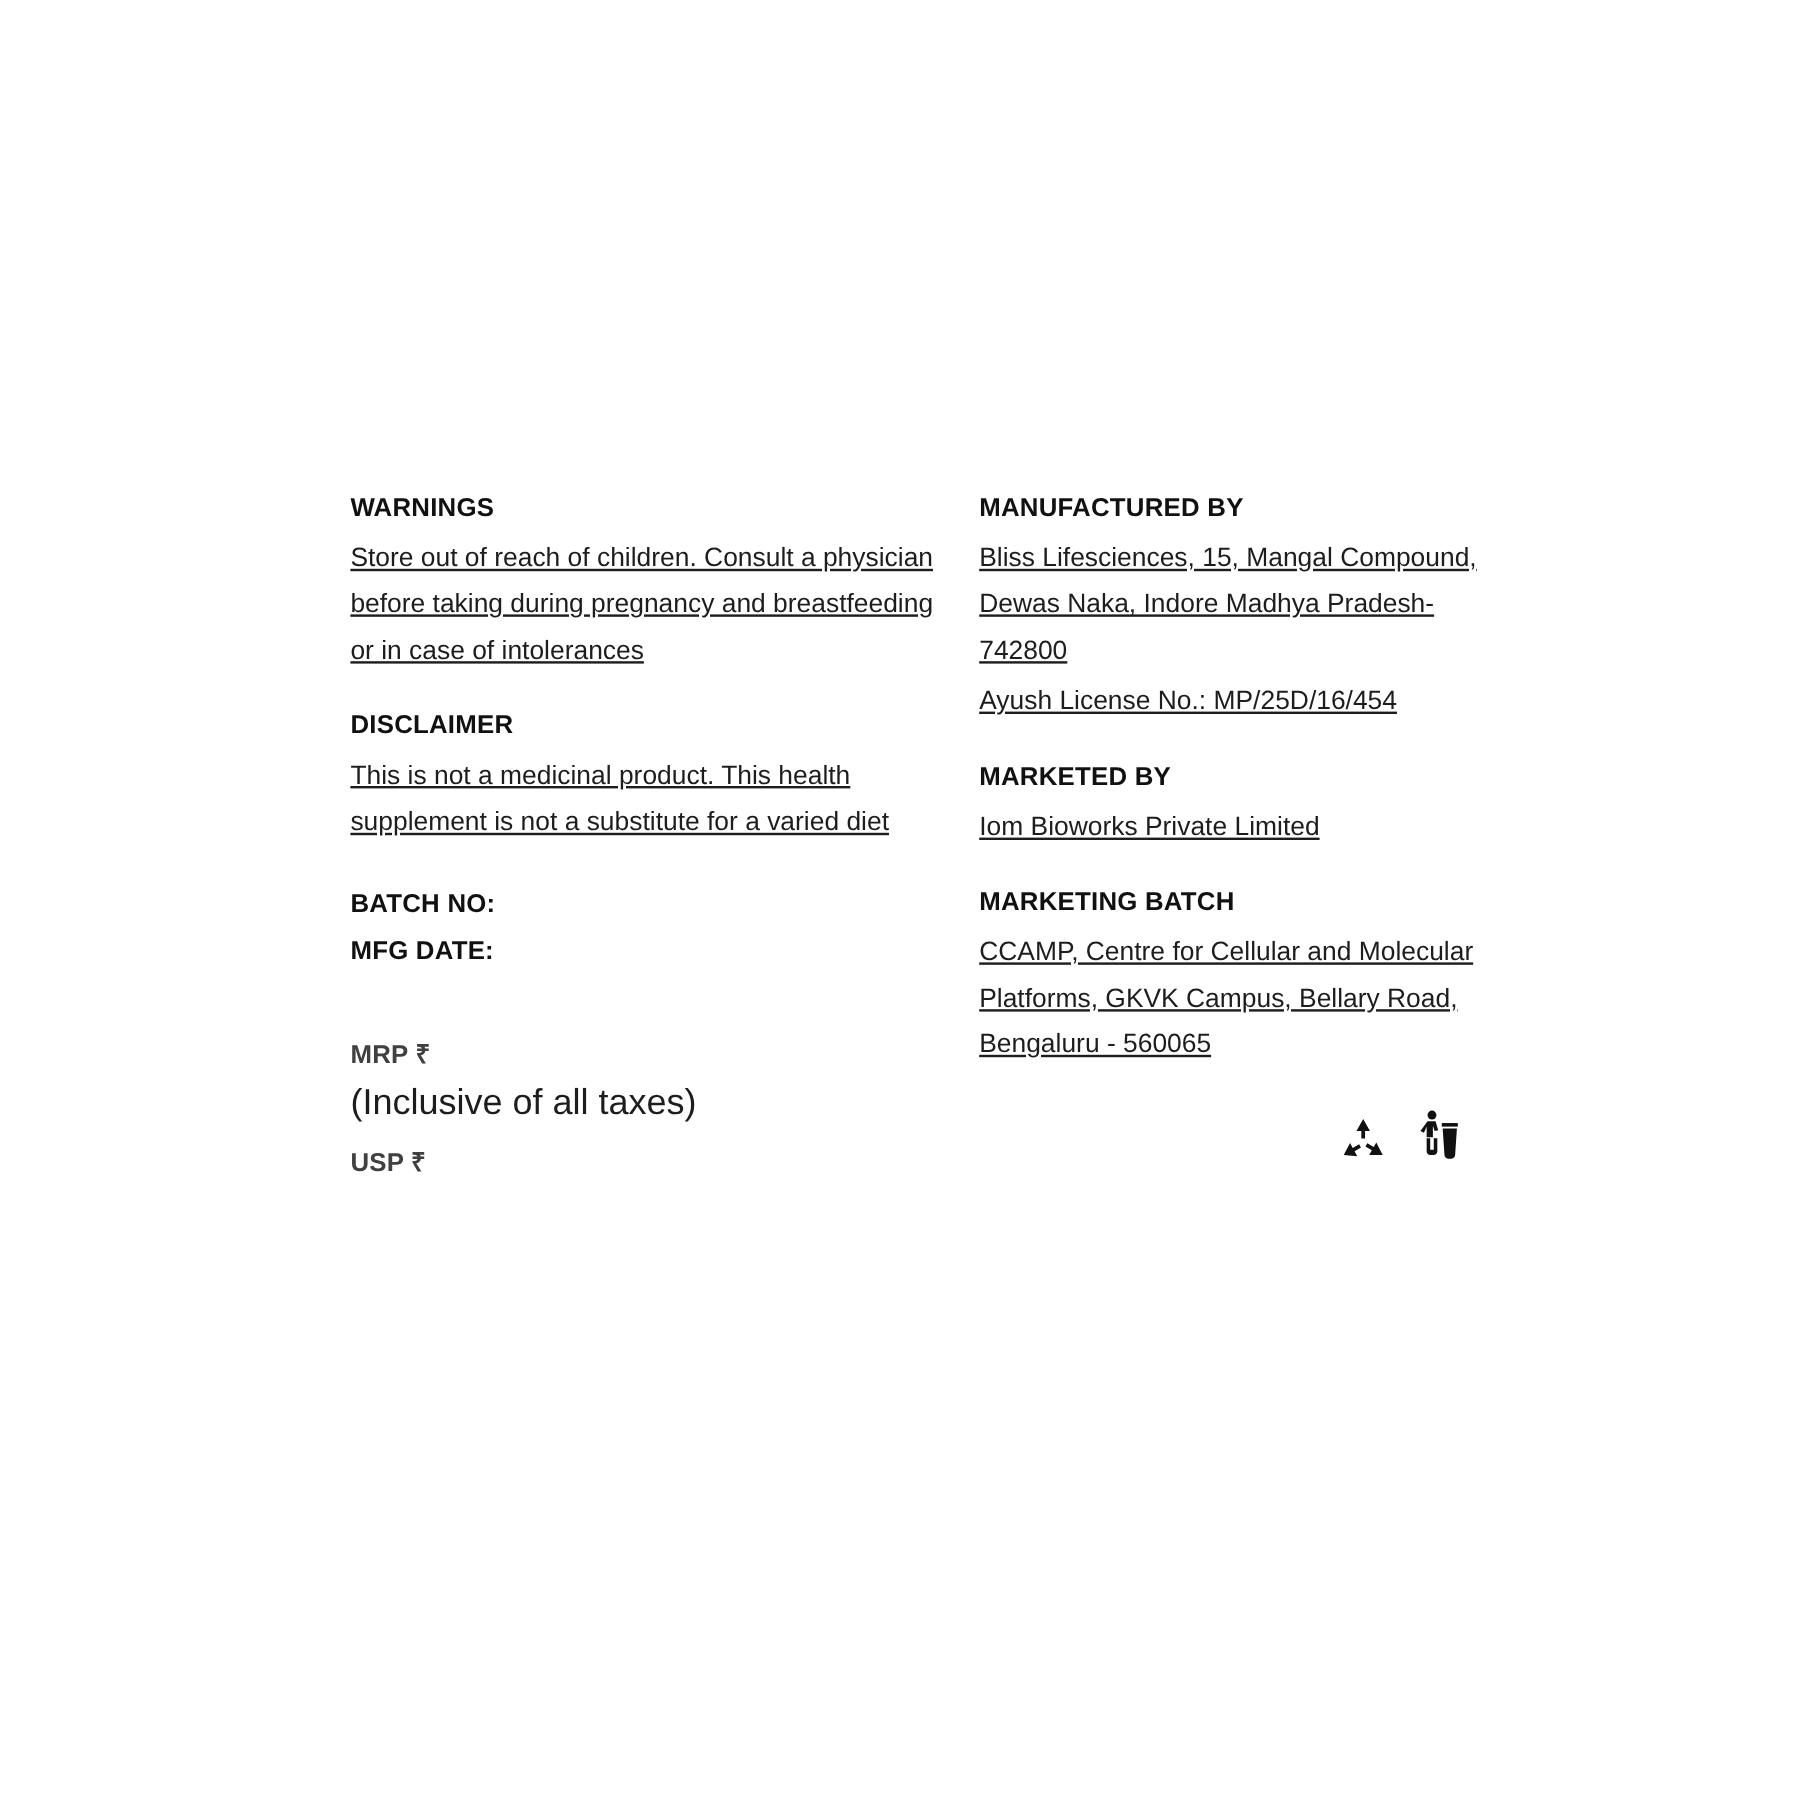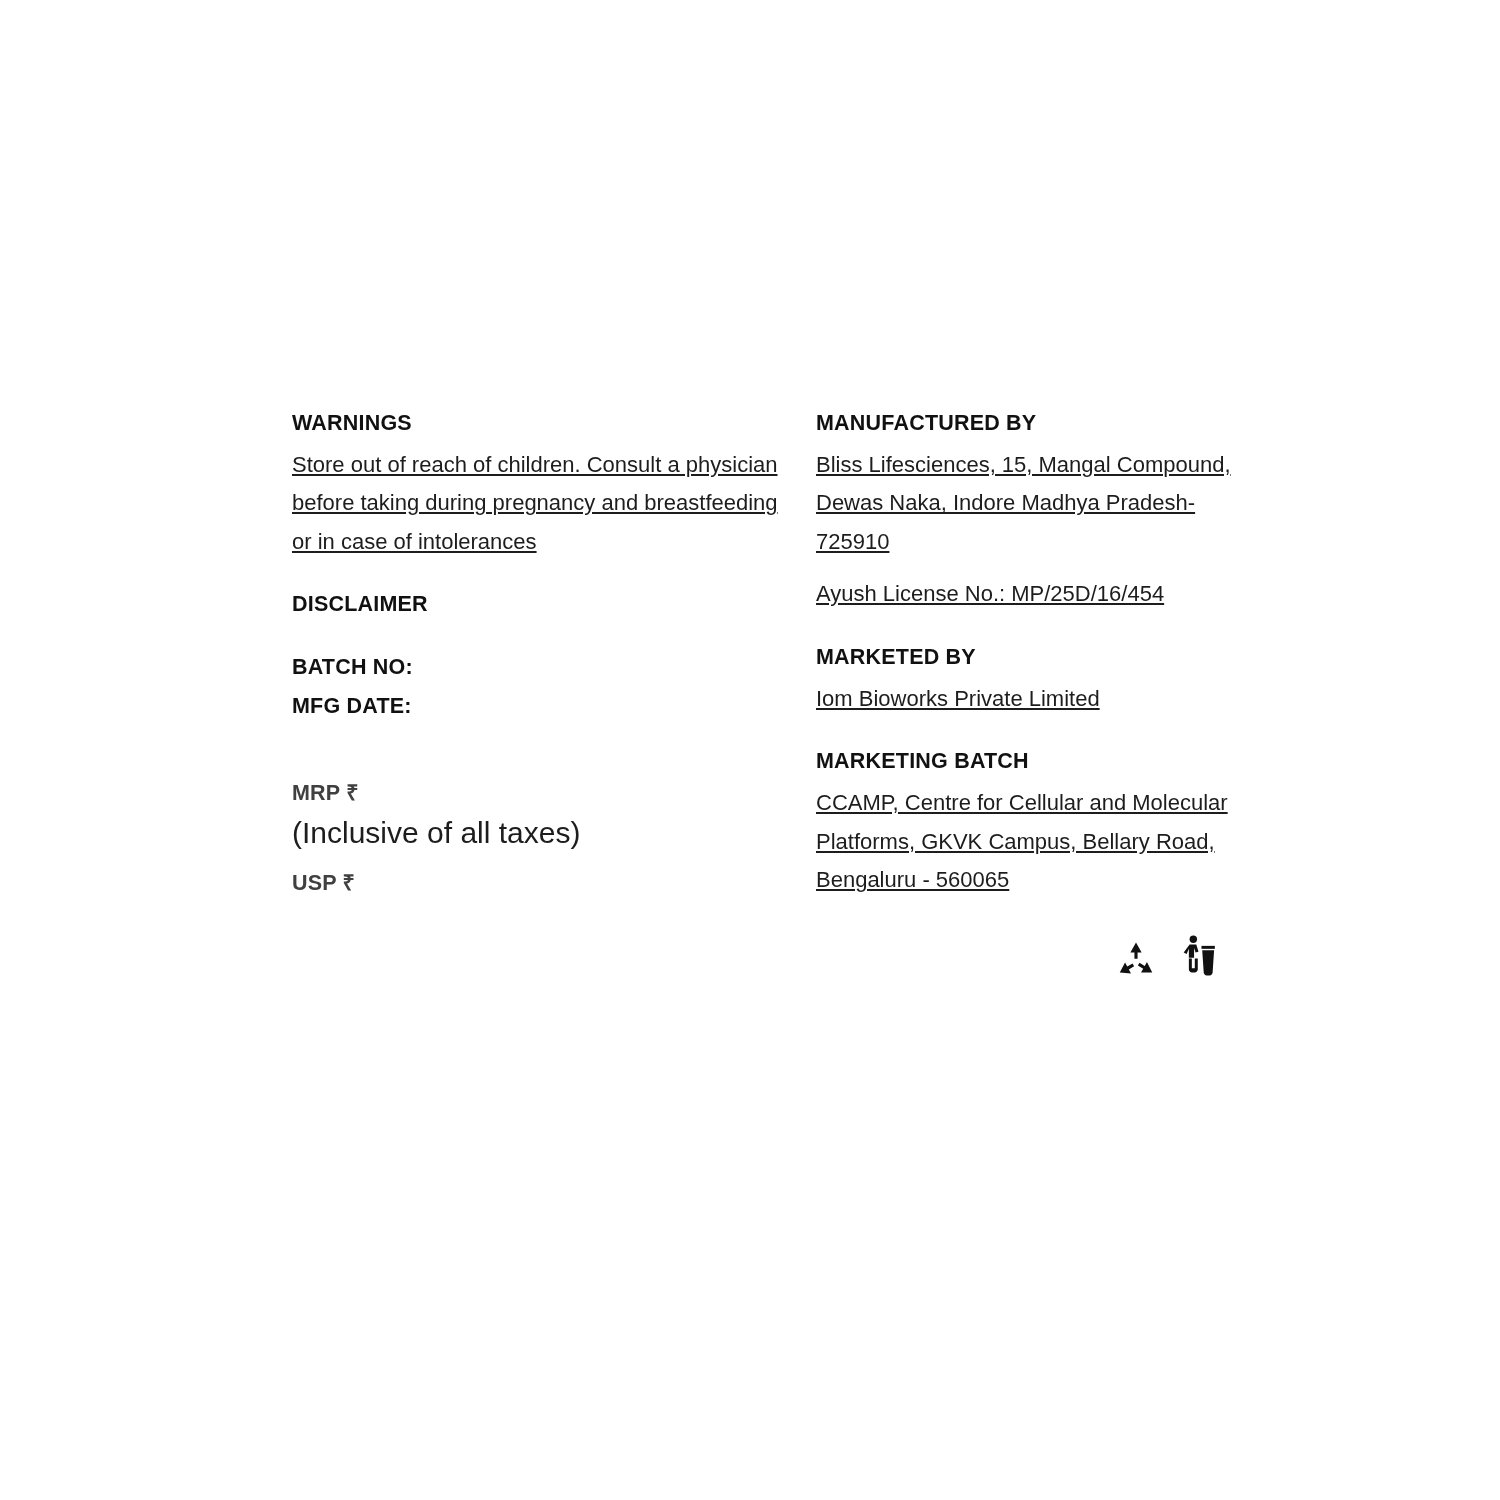--- a/index.html
+++ b/index.html
@@ -86,21 +86,21 @@
     font-size: 30px;
     font-weight: 400;
     line-height: 1.6;
     color: #1d1d1d;
     margin: 0 0 10px 0;
   }
   .mfg-lines p {
     margin: 0;
   }
   .mfg-lines .license {
-    margin-top: 14px;
+    margin-top: 4px;
   }
   .eco-icons {
     margin-top: 34px;
     display: flex;
     flex-direction: row;
     align-items: flex-end;
     justify-content: flex-start;
     gap: 26px;
     padding-left: 300px;
   }
@@ -117,20 +117,21 @@
 
     <div class="col-left">
 
       <div class="block">
         <h2 class="heading">WARNINGS</h2>
         <p class="body-text">Store out of reach of children. Consult a physician before taking during pregnancy and breastfeeding or in case of intolerances</p>
       </div>
 
       <div class="block">
         <h2 class="heading">DISCLAIMER</h2>
+        <p class="body-text">This is not a medicinal product. This health supplement is not a substitute for a varied diet</p>
       </div>
 
       <div class="block tight">
         <ul class="field-list">
           <li>BATCH NO:</li>
           <li>MFG DATE:</li>
         </ul>
       </div>
 
       <div class="price-block">
@@ -138,21 +139,21 @@
         <p class="price-note">(Inclusive of all taxes)</p>
         <div class="price-row">USP ₹</div>
       </div>
 
     </div>
 
     <div class="col-right">
 
       <div class="block mfg-lines">
         <h2 class="heading">MANUFACTURED BY</h2>
-        <p class="body-text">Bliss Lifesciences, 15, Mangal Compound, Dewas Naka, Indore Madhya Pradesh- 725910</p>
+        <p class="body-text">Bliss Lifesciences, 15, Mangal Compound, Dewas Naka, Indore Madhya Pradesh- 742800</p>
         <p class="body-text license">Ayush License No.: MP/25D/16/454</p>
       </div>
 
       <div class="block">
         <h2 class="heading">MARKETED BY</h2>
         <p class="body-text">Iom Bioworks Private Limited</p>
       </div>
 
       <div class="block">
         <h2 class="heading">MARKETING BATCH</h2>

